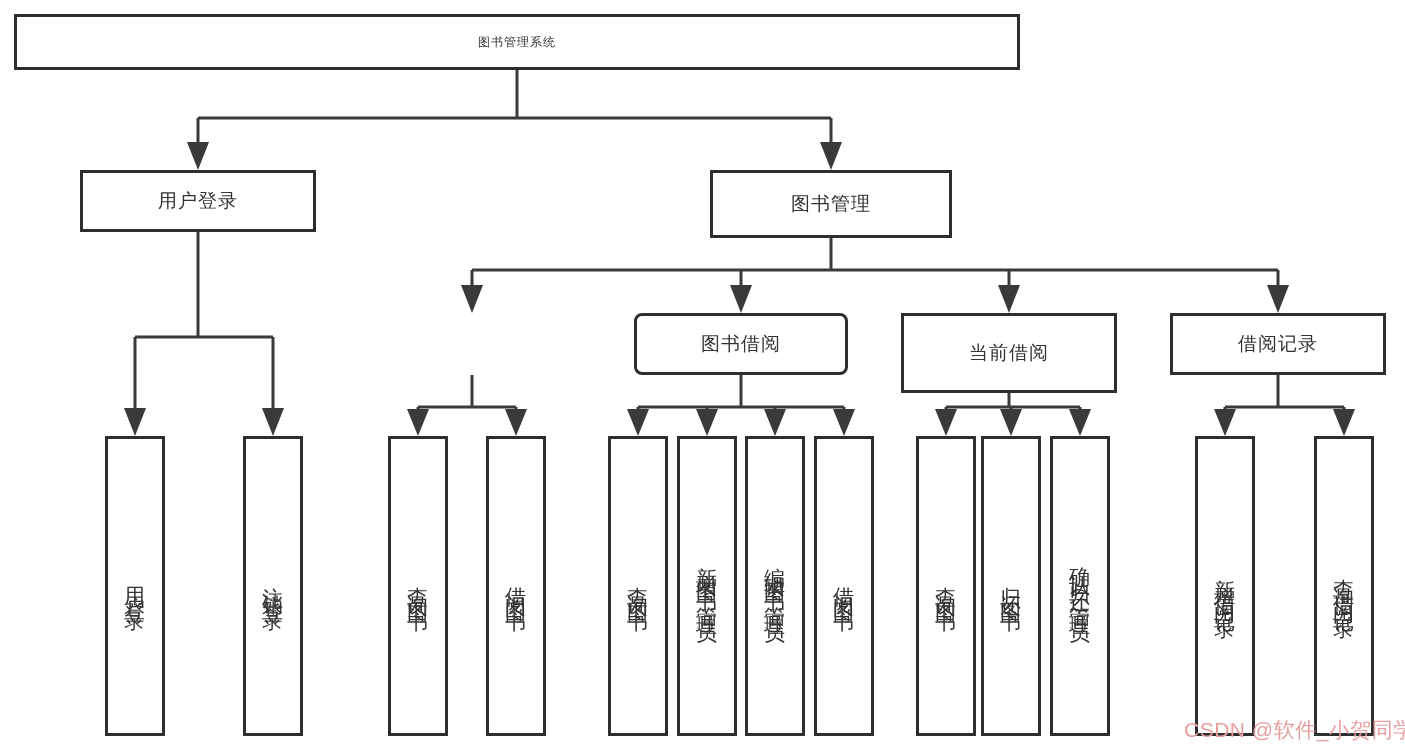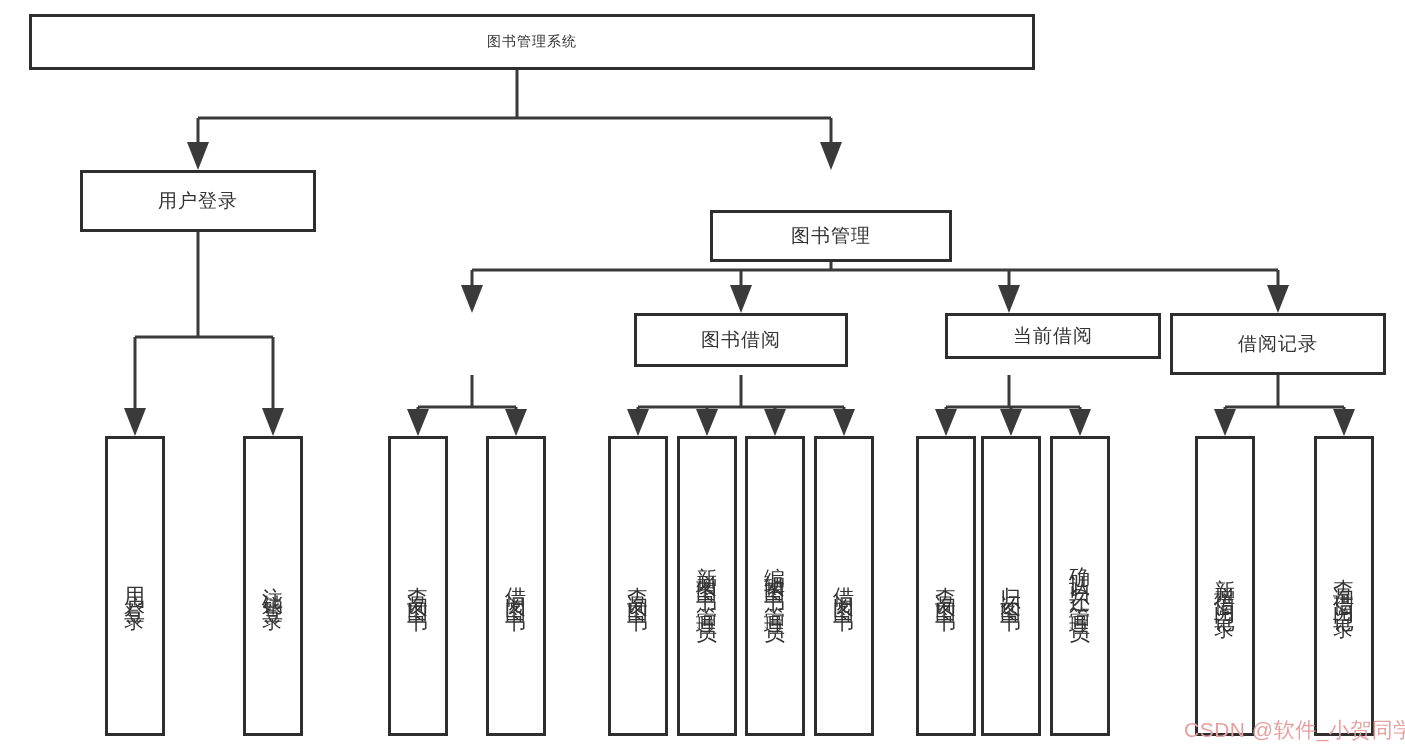--- a/index.html
+++ b/index.html
@@ -24,21 +24,21 @@
   .hbox{
     position:absolute;
     box-sizing:border-box;
     border:3px solid var(--border);
     background:#fff;
     display:flex;align-items:center;justify-content:center;
     font-size:19px;
     letter-spacing:1px;
     white-space:nowrap;
   }
-  .root{font-size:14px;margin-left:15px;}
+  .root{font-size:12px;}
   .vbox{
     position:absolute;
     top:436px;height:300px;width:60px;
     box-sizing:border-box;
     border:3px solid var(--border);
     background:#fff;
     writing-mode:vertical-rl;
     display:flex;align-items:center;justify-content:center;
     font-size:21px;
     letter-spacing:8px;
@@ -91,24 +91,24 @@
     <polygon points="1069,409 1091,409 1080,436"></polygon>
 
     <path d="M1278 375 V407 M1225 407 H1344 M1225 407 V409 M1344 407 V409"></path>
     <polygon points="1214,409 1236,409 1225,436"></polygon>
     <polygon points="1333,409 1355,409 1344,436"></polygon>
   </svg>
 
   <div class="hbox root" style="left:14px;top:14px;width:1006px;height:56px;">图书管理系统</div>
 
   <div class="hbox" style="left:80px;top:170px;width:236px;height:62px;">用户登录</div>
-  <div class="hbox" style="left:710px;top:170px;width:242px;height:52px;margin-top:40px;">图书管理</div>
+  <div class="hbox" style="left:710px;top:170px;width:242px;height:68px;">图书管理</div>
 
-  <div class="hbox" style="left:634px;top:313px;width:214px;height:54px;">图书借阅</div>
-  <div class="hbox" style="left:901px;top:313px;width:216px;height:46px;margin-left:44px;">当前借阅</div>
+  <div class="hbox" style="left:634px;top:313px;width:214px;height:62px;border-radius:8px;">图书借阅</div>
+  <div class="hbox" style="left:901px;top:313px;width:216px;height:80px;">当前借阅</div>
   <div class="hbox" style="left:1170px;top:313px;width:216px;height:62px;">借阅记录</div>
 
   <div class="vbox" style="left:105px;">用户登录</div>
   <div class="vbox" style="left:243px;">注销登录</div>
 
   <div class="vbox" style="left:388px;">查询图书</div>
   <div class="vbox" style="left:486px;">借阅图书</div>
 
   <div class="vbox" style="left:608px;">查询图书</div>
   <div class="vbox" style="left:677px;">新增图书（管理员）</div>

